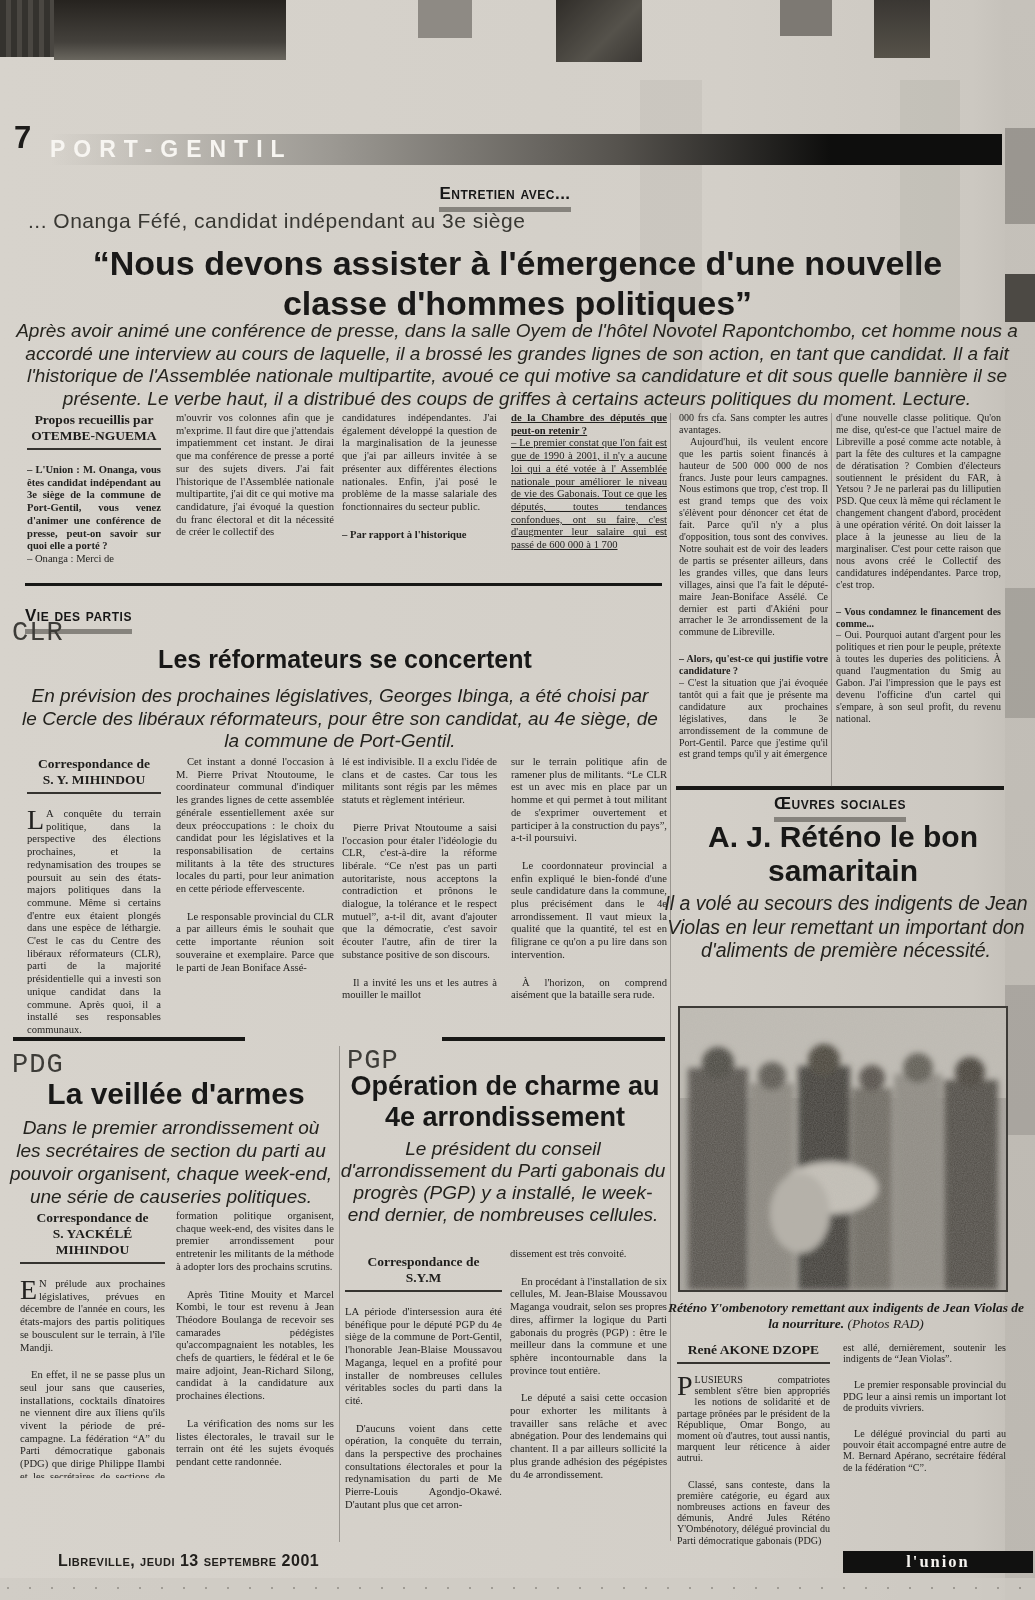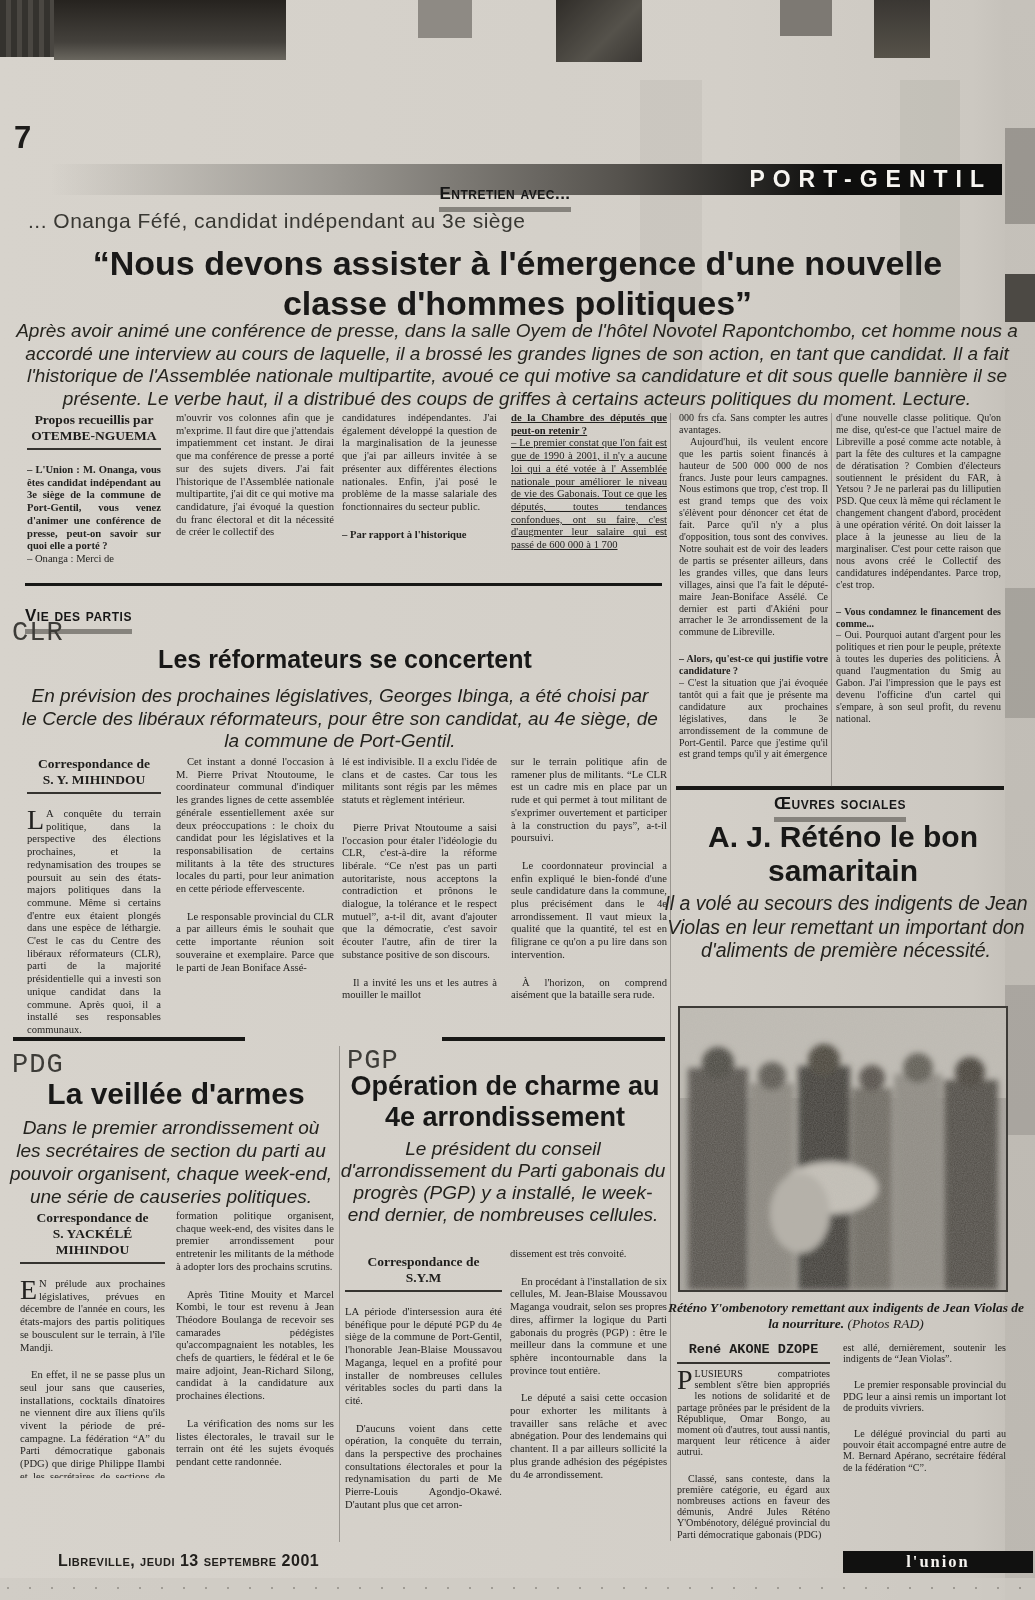--- a/index.html
+++ b/index.html
@@ -26,21 +26,21 @@
   .scan-bottom {left:0;top:1578px;width:1035px;height:22px;opacity:.75;
     background:radial-gradient(circle 3px at 8px 10px,#8f8b84 40%,transparent 41%) 0 0/22px 14px repeat,#cfcbc4;}
   .bleed1 {left:640px;top:80px;width:62px;height:340px;background:rgba(90,88,82,.07);}
   .bleed2 {left:900px;top:80px;width:60px;height:330px;background:rgba(90,88,82,.08);}
 
   
   .pageno {left:14px;top:120px;font-family:"Liberation Sans",sans-serif;font-weight:bold;font-size:31px;color:#1d1c1a;}
   .banner {left:50px;top:134px;width:952px;height:31px;
     background:linear-gradient(90deg,rgba(211,207,200,0) 0%,#9b9892 30%,#55524d 60%,#0e0e0d 82%);
     color:#f7f5f1;font-family:"Liberation Sans",sans-serif;font-weight:bold;font-size:23px;
-    letter-spacing:8px;text-align:right;line-height:31px;padding-right:10px;margin-top:30px;}
+    letter-spacing:8px;line-height:31px;padding-right:10px;}
   .rubric-wrap {left:0;top:184px;width:1010px;text-align:center;}
   .rubric {display:inline-block;}
   .sec-head {font-family:"Liberation Sans",sans-serif;font-weight:bold;font-size:17px;letter-spacing:.5px;
     font-variant:small-caps;color:#171717;}
   .sec-rule {height:5px;background:#86837d;margin-top:3px;}
   .kicker {left:28px;top:209px;font-family:"Liberation Sans",sans-serif;font-size:21px;color:#393833;letter-spacing:.5px;}
   .headline {left:55px;top:243px;width:925px;text-align:center;font-family:"Liberation Sans",sans-serif;
     font-weight:bold;font-size:34px;line-height:40px;color:#1a1918;}
   .lead {left:6px;top:320px;width:1022px;text-align:center;font-family:"Liberation Sans",sans-serif;
     font-style:italic;font-size:19px;line-height:22.5px;color:#26251f;}
@@ -200,21 +200,21 @@
   <div class="abs bcol clr-c2">
     <p class="ind">Cet instant a donné l'occasion à M. Pierre Privat Ntoutoume, le coordinateur communal d'indiquer les grandes lignes de cette assemblée générale essentiellement axée sur deux préoccupations : le choix du candidat pour les législatives et la responsabilisation de certains militants à la tête des structures locales du parti, pour leur animation en cette période effervescente.</p>
     <p class="ind sp">Le responsable provincial du CLR a par ailleurs émis le souhait que cette importante réunion soit souveraine et exemplaire. Parce que le parti de Jean Boniface Assé-</p>
   </div>
   <div class="abs bcol clr-c3">
     <p>lé est indivisible. Il a exclu l'idée de clans et de castes. Car tous les militants sont régis par les mêmes statuts et règlement intérieur.</p>
     <p class="ind sp">Pierre Privat Ntoutoume a saisi l'occasion pour étaler l'idéologie du CLR, c'est-à-dire la réforme libérale. “Ce n'est pas un parti autoritariste, nous acceptons la contradiction et prônons le dialogue, la tolérance et le respect mutuel”, a-t-il dit, avant d'ajouter que la démocratie, c'est savoir écouter l'autre, afin de tirer la substance positive de son discours.</p>
     <p class="ind sp">Il a invité les uns et les autres à mouiller le maillot</p>
   </div>
   <div class="abs bcol clr-c4">
-    <p>sur le terrain politique afin de ramener plus de militants. “Le CLR est un cadre mis en place par un rude et qui permet à tout militant de s'exprimer ouvertement et participer à la construction du pays”, a-t-il poursuivi.</p>
+    <p>sur le terrain politique afin de ramener plus de militants. “Le CLR est un avec mis en place par un homme et qui permet à tout militant de s'exprimer ouvertement et participer à la construction du pays”, a-t-il poursuivi.</p>
     <p class="ind sp">Le coordonnateur provincial a enfin expliqué le bien-fondé d'une seule candidature dans la commune, plus précisément dans le 4e arrondissement. Il vaut mieux la qualité que la quantité, tel est en filigrane ce qu'on a pu lire dans son intervention.</p>
     <p class="ind sp">À l'horizon, on comprend aisément que la bataille sera rude.</p>
   </div>
   <div class="abs rule-thick rule-a"></div>
   <div class="abs rule-thick rule-b"></div>
 
   <div class="abs rub pdg-kicker">PDG</div>
   <div class="abs art-title pdg-title">La veillée d'armes</div>
   <div class="abs deck pdg-deck">Dans le premier arrondissement où les secrétaires de section du parti au pouvoir organisent, chaque week-end, une série de causeries politiques.</div>
   <div class="abs bcol pdg-c1">
@@ -291,21 +291,21 @@
         <ellipse cx="120" cy="205" rx="30" ry="40" fill="#b5b1a8"></ellipse>
       </g>
       <rect width="326" height="282" filter="url(#grain)"></rect>
     </svg>
   </div>
   <div class="abs caption">
     <span>Réténo Y'ombenotory remettant aux indigents de Jean Violas de la nourriture.</span>
     <span class="credit">(Photos RAD)</span>
   </div>
   <div class="abs bcol fz-xs oeu-c1">
-    <div class="byline" style="margin-bottom:4px;font-family:Liberation Mono, monospace;">
+    <div class="byline" style="margin-bottom:10px;">
       <div>René AKONE DZOPE</div>
       <div class="b-rule"></div>
     </div>
     <p><span class="dc">P</span><span>LUSIEURS compatriotes semblent s'être bien appropriés les notions de solidarité et de partage prônées par le président de la République, Omar Bongo, au moment où d'autres, tout aussi nantis, marquent leur réticence à aider autrui.</span></p>
     <p class="ind sp">Classé, sans conteste, dans la première catégorie, eu égard aux nombreuses actions en faveur des démunis, André Jules Réténo Y'Ombénotory, délégué provincial du Parti démocratique gabonais (PDG)</p>
   </div>
   <div class="abs bcol fz-xs oeu-c2">
     <p>est allé, dernièrement, soutenir les indigents de “Jean Violas”.</p>
     <p class="ind sp">Le premier responsable provincial du PDG leur a ainsi remis un important lot de produits vivriers.</p>
     <p class="ind sp">Le délégué provincial du parti au pouvoir était accompagné entre autre de M. Bernard Apérano, secrétaire fédéral de la fédération “C”.</p>

